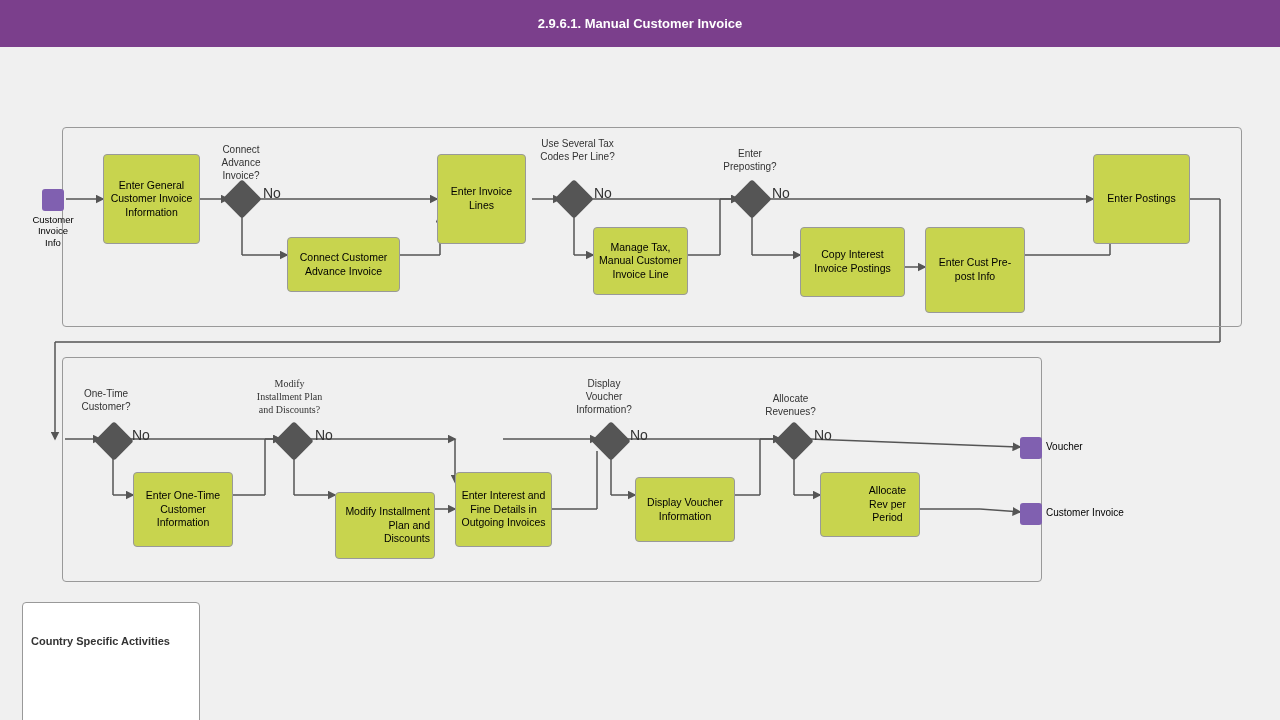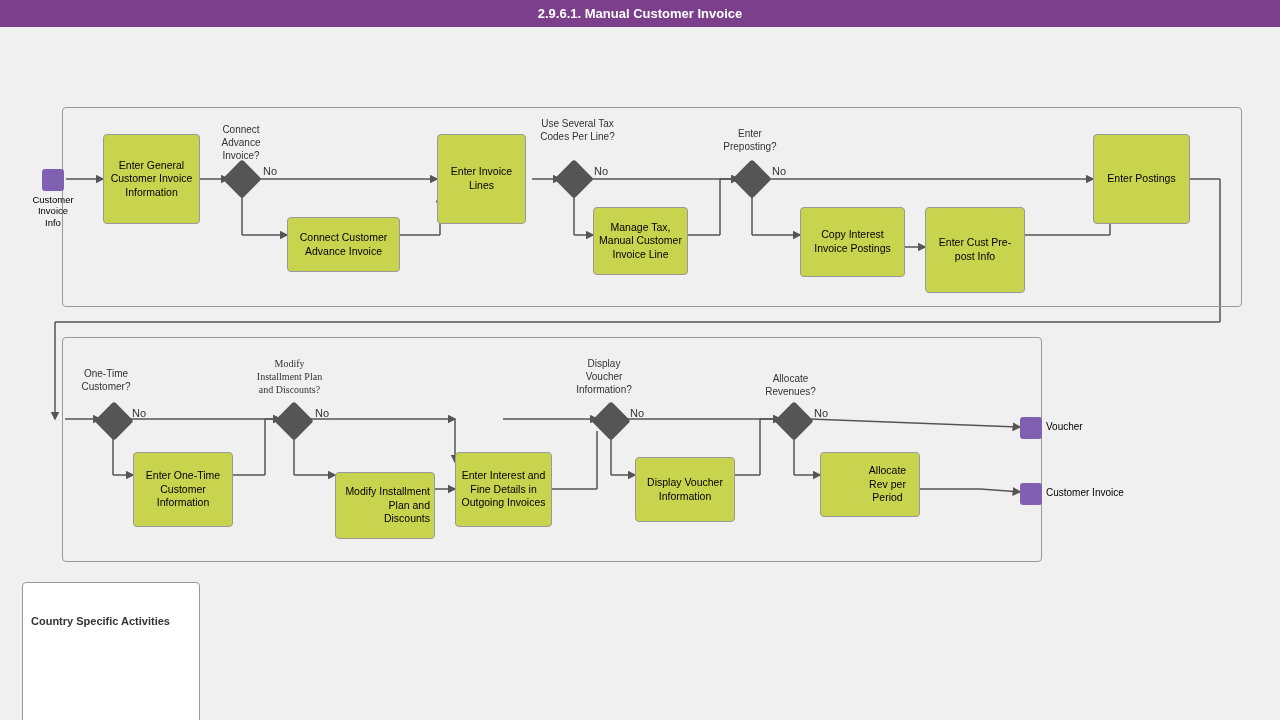--- a/index.html
+++ b/index.html
@@ -8,21 +8,21 @@
       font-family: Arial, sans-serif;
       font-size: 11px;
       width: 1280px;
       height: 720px;
       overflow: hidden;
     }
     .header {
       background: #7b3f8c;
       color: white;
       text-align: center;
-      padding: 6px;
+      padding: 16px;
       font-size: 13px;
       font-weight: bold;
     }
     .canvas {
       background: #f0f0f0;
       position: relative;
       width: 1280px;
       height: 690px;
     }
     .process-box {
@@ -82,21 +82,21 @@
     }
     .country-label {
       position: absolute;
       font-size: 11px;
       font-weight: bold;
       color: #333;
       margin-top: 26px;
     }
     .no-label {
       position: absolute;
-      font-size: 11px;
+      font-size: 14px;
       color: #333;
     }
     .question-label {
       position: absolute;
       font-size: 10px;
       color: #333;
       text-align: center;
       line-height: 1.3;
     }
   </style>

